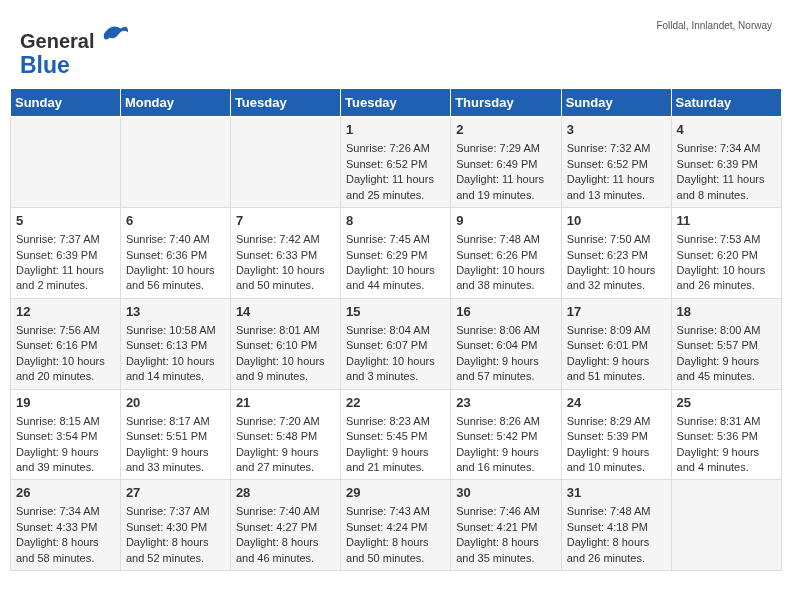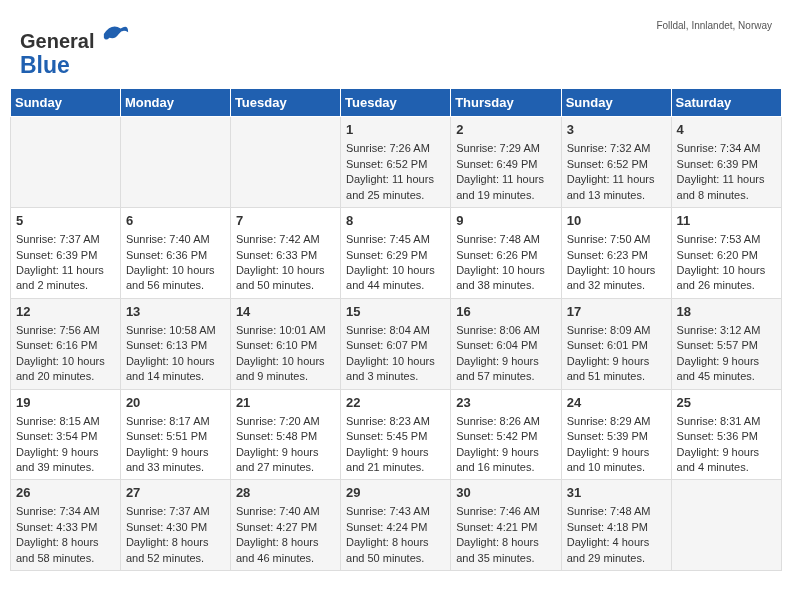--- a/index.html
+++ b/index.html
@@ -195,21 +195,21 @@
           <div>Daylight: 10 hours and 20 minutes.</div>
         </td>
         <td>
           <span class="day-number">13</span>
           <div>Sunrise: 10:58 AM</div>
           <div>Sunset: 6:13 PM</div>
           <div>Daylight: 10 hours and 14 minutes.</div>
         </td>
         <td>
           <span class="day-number">14</span>
-          <div>Sunrise: 10:01 AM</div>
+          <div>Sunrise: 8:01 AM</div>
           <div>Sunset: 6:10 PM</div>
           <div>Daylight: 10 hours and 9 minutes.</div>
         </td>
         <td>
           <span class="day-number">15</span>
           <div>Sunrise: 8:04 AM</div>
           <div>Sunset: 6:07 PM</div>
           <div>Daylight: 10 hours and 3 minutes.</div>
         </td>
         <td>
@@ -219,21 +219,21 @@
           <div>Daylight: 9 hours and 57 minutes.</div>
         </td>
         <td>
           <span class="day-number">17</span>
           <div>Sunrise: 8:09 AM</div>
           <div>Sunset: 6:01 PM</div>
           <div>Daylight: 9 hours and 51 minutes.</div>
         </td>
         <td>
           <span class="day-number">18</span>
-          <div>Sunrise: 3:12 AM</div>
+          <div>Sunrise: 8:00 AM</div>
           <div>Sunset: 5:57 PM</div>
           <div>Daylight: 9 hours and 45 minutes.</div>
         </td>
       </tr>
       <tr>
         <td>
           <span class="day-number">19</span>
           <div>Sunrise: 8:15 AM</div>
           <div>Sunset: 3:54 PM</div>
           <div>Daylight: 9 hours and 39 minutes.</div>
@@ -303,18 +303,18 @@
         <td>
           <span class="day-number">30</span>
           <div>Sunrise: 7:46 AM</div>
           <div>Sunset: 4:21 PM</div>
           <div>Daylight: 8 hours and 35 minutes.</div>
         </td>
         <td>
           <span class="day-number">31</span>
           <div>Sunrise: 7:48 AM</div>
           <div>Sunset: 4:18 PM</div>
-          <div>Daylight: 4 hours and 29 minutes.</div>
+          <div>Daylight: 8 hours and 26 minutes.</div>
         </td>
         <td class="empty-cell"></td>
       </tr>
     </tbody>
 </table>
 
 </body></html>

